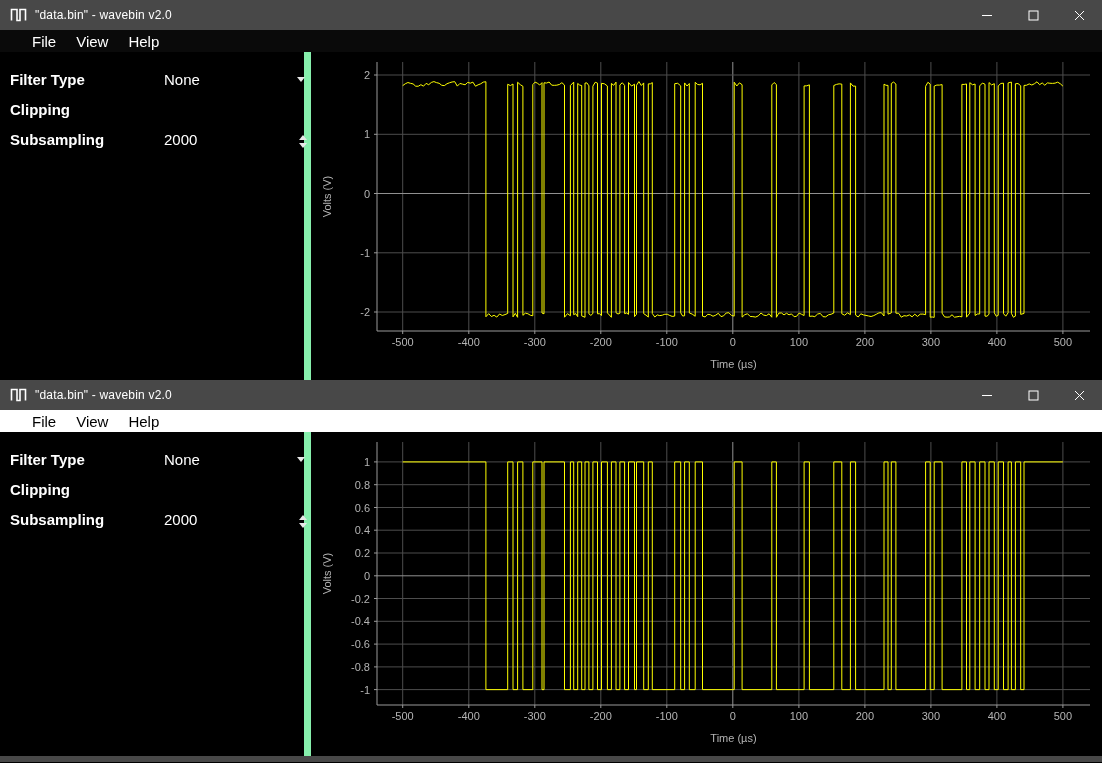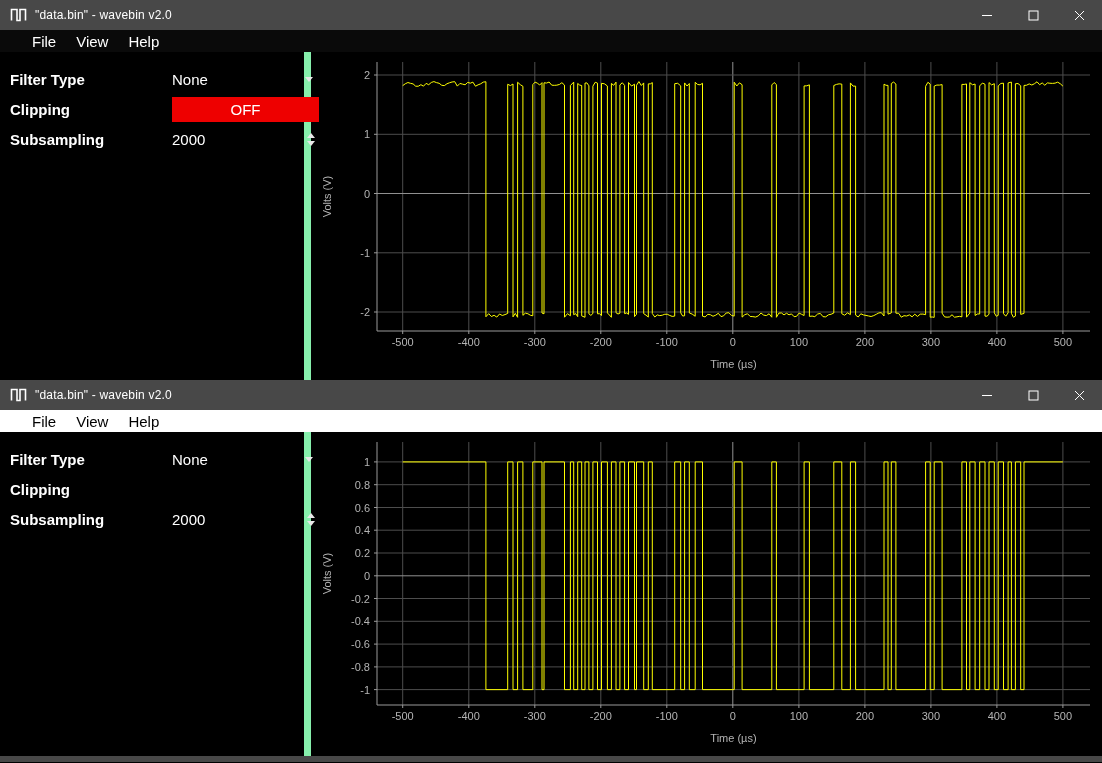--- a/index.html
+++ b/index.html
@@ -13,27 +13,27 @@
   .win-controls{margin-left:auto;display:flex;height:30px;}
   .win-btn{width:46px;height:30px;display:flex;align-items:center;justify-content:center;cursor:default;}
   .menubar{height:22px;display:flex;align-items:center;padding-left:22px;font-size:15px;}
   .menubar.dark{background:#0a0a0a;color:#fff;}
   .menubar.light{background:#ffffff;color:#000;}
   .menu-item{padding:2px 10px;}
   .content{display:flex;background:#000;}
   .sidebar{width:311px;flex:0 0 311px;border-right:7px solid #86efac;padding-top:12px;background:#000;}
   .ctl-row{height:30px;display:flex;align-items:center;padding-left:10px;position:relative;}
   .ctl-label{color:#fff;font-weight:bold;font-size:15px;}
-  .ctl-control{position:absolute;left:172px;width:147px;display:flex;align-items:center;}
+  .ctl-control{position:absolute;left:164px;width:147px;display:flex;align-items:center;}
   .dropdown{justify-content:space-between;color:#fff;font-size:15px;padding-right:6px;cursor:default;}
   .dd-caret{width:0;height:0;border-left:4px solid transparent;border-right:4px solid transparent;
             border-top:5px solid #e8e8e8;}
   .clip-btn{height:25px;width:147px;border:none;color:#fff;font-size:15px;
             font-family:"Liberation Sans",sans-serif;cursor:default;}
-  .spinbox{justify-content:space-between;color:#fff;font-size:15px;padding-right:4px;}
+  .spinbox{justify-content:space-between;color:#fff;font-size:15px;padding-right:4px;align-items:flex-end;}
   .spin-arrows{display:flex;flex-direction:column;gap:3px;align-items:center;}
   .tri-up{width:0;height:0;border-left:4px solid transparent;border-right:4px solid transparent;
           border-bottom:5px solid #e8e8e8;}
   .tri-down{width:0;height:0;border-left:4px solid transparent;border-right:4px solid transparent;
             border-top:5px solid #e8e8e8;}
   .plot-wrap{flex:1;background:#000;}
   .bottom-strip{height:6px;background:#484848;width:1102px;}
   svg text{font-family:"Liberation Sans",sans-serif;}
 </style>
 </head>
@@ -76,23 +76,20 @@
       <div class="sidebar">
         <div class="ctl-row">
           <span class="ctl-label">Filter Type</span>
           <div class="ctl-control dropdown">
             <span>None</span>
             <span class="dd-caret"></span>
           </div>
         </div>
         <div class="ctl-row">
           <span class="ctl-label">Clipping</span>
-          <div class="ctl-control">
-            <button class="clip-btn" style="background: rgb(238, 0, 0);">OFF</button>
-          </div>
         </div>
         <div class="ctl-row">
           <span class="ctl-label">Subsampling</span>
           <div class="ctl-control spinbox">
             <span>2000</span>
             <span class="spin-arrows">
               <span class="tri-up"></span>
               <span class="tri-down"></span>
             </span>
           </div>

